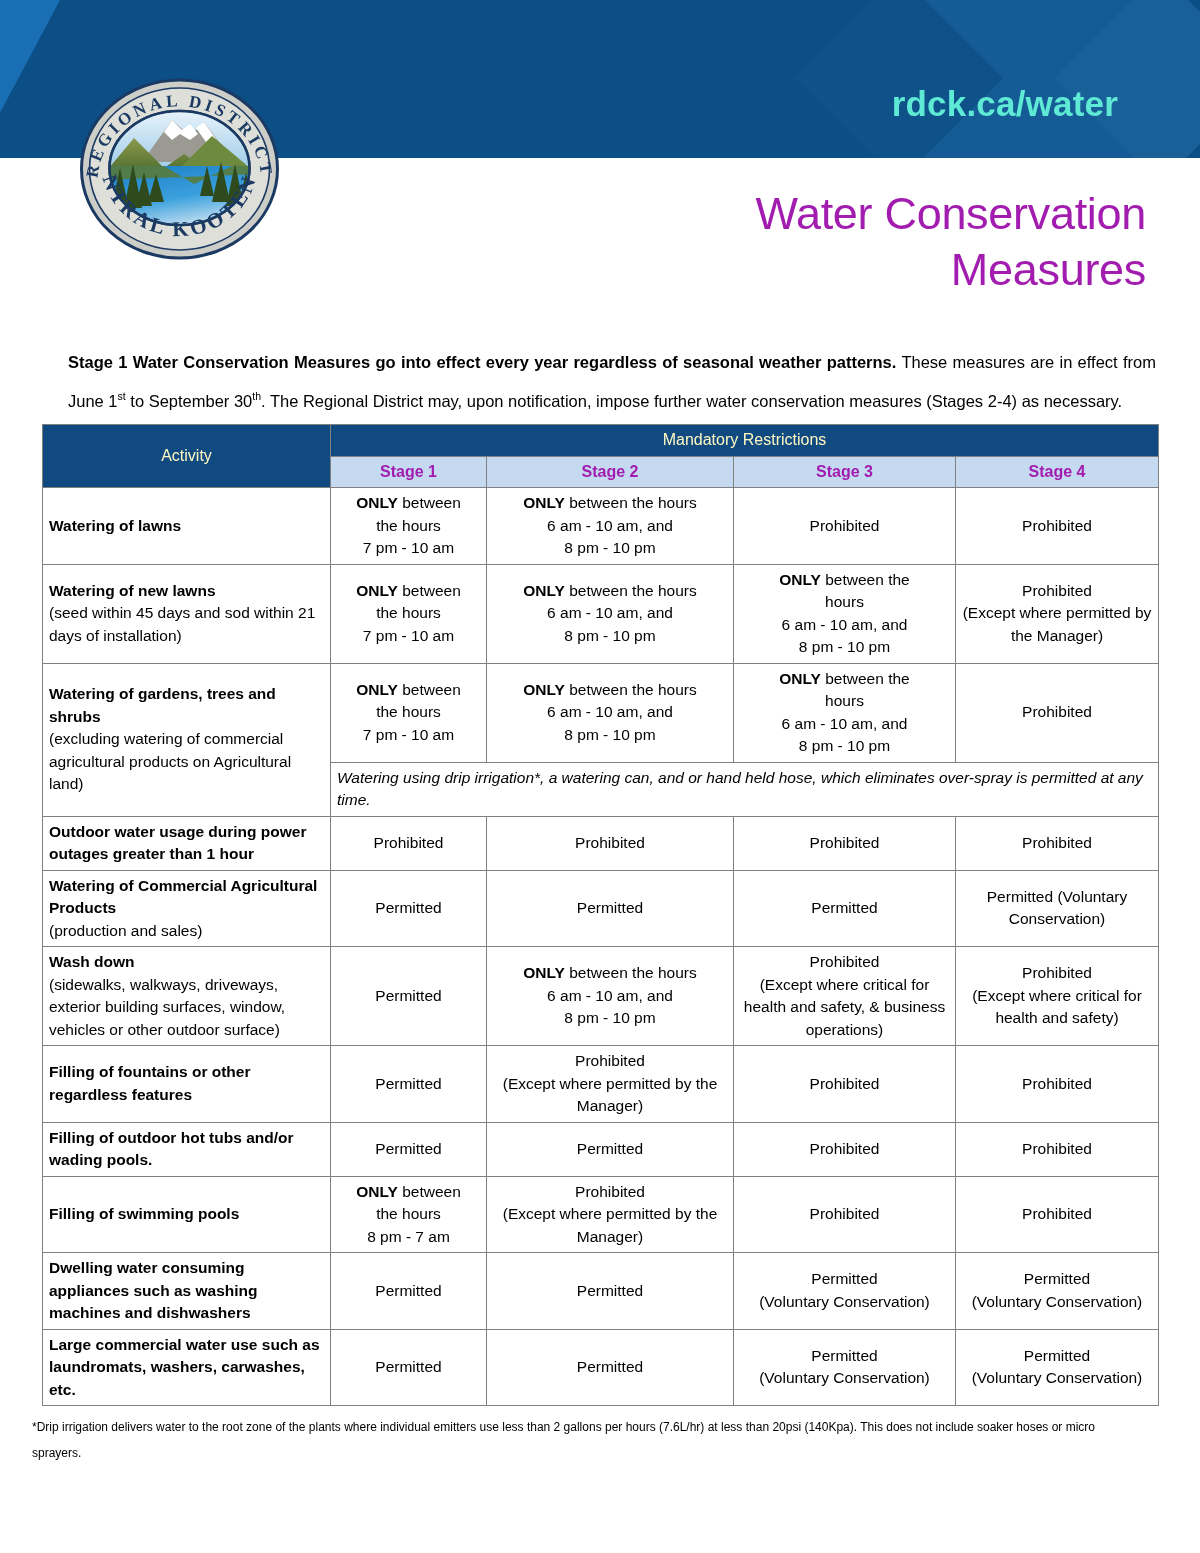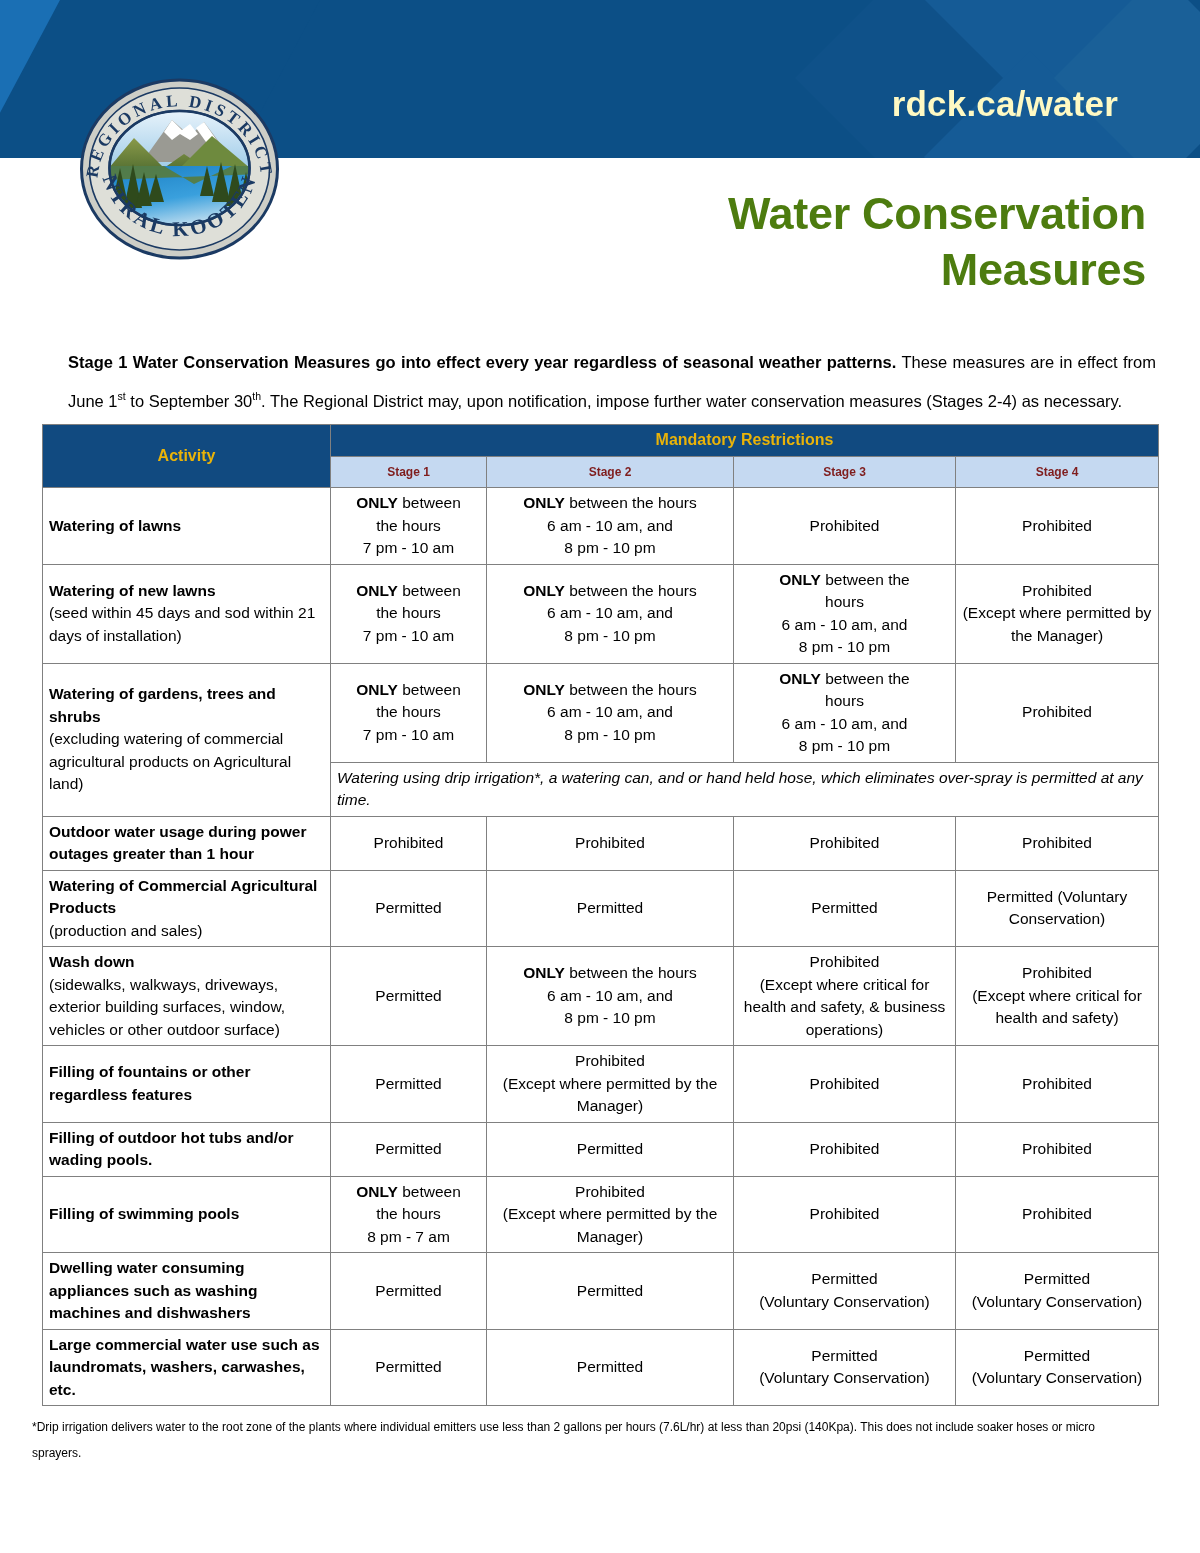--- a/index.html
+++ b/index.html
@@ -63,21 +63,21 @@
   .diamond.d4 {
     width: 150px; height: 150px;
     left: 826px; top: 3px;
     transform: rotate(45deg);
     background: #0f5189;
   }
   .banner-url {
     position: absolute;
     right: 82px;
     top: 84px;
-    color: #fef9c3;
+    color: #5eead4;
     font-size: 35px;
     font-weight: bold;
     letter-spacing: 0.2px;
     z-index: 5;
   }
 
   
   .logo {
     position: absolute;
     left: 72px;
@@ -87,23 +87,23 @@
     z-index: 10;
   }
 
   
   .title-block {
     position: absolute;
     left: 0;
     top: 186px;
     width: 1146px;
     text-align: right;
-    color: #4d7c0f;
+    color: #a21caf;
     font-size: 45px;
-    font-weight: bold;
+    font-weight: normal;
     line-height: 56px;
     letter-spacing: -0.3px;
   }
 
   
   .intro {
     position: absolute;
     left: 68px;
     top: 328px;
     width: 1088px;
@@ -128,31 +128,31 @@
     font-size: 15.5px;
   }
   table.measures td, table.measures th {
     border: 1px solid #808080;
     padding: 4px 6px;
     vertical-align: middle;
     line-height: 22.5px;
   }
   th.hdr-main {
     background: #114A80;
-    color: #eab308;
+    color: #fef9c3;
     font-size: 16px;
-    font-weight: bold;
+    font-weight: normal;
     text-align: center;
     border: 1px solid #114A80;
     padding: 5px 4px;
   }
   th.hdr-stage {
     background: #C5D9F1;
-    color: #7f1d1d;
-    font-size: 12px;
+    color: #a21caf;
+    font-size: 16px;
     font-weight: bold;
     text-align: center;
     padding: 3px 4px;
     margin-left: 9px;
   }
   td.activity {
     text-align: left;
     font-weight: bold;
     padding-left: 12px;
     padding-right: 8px;

